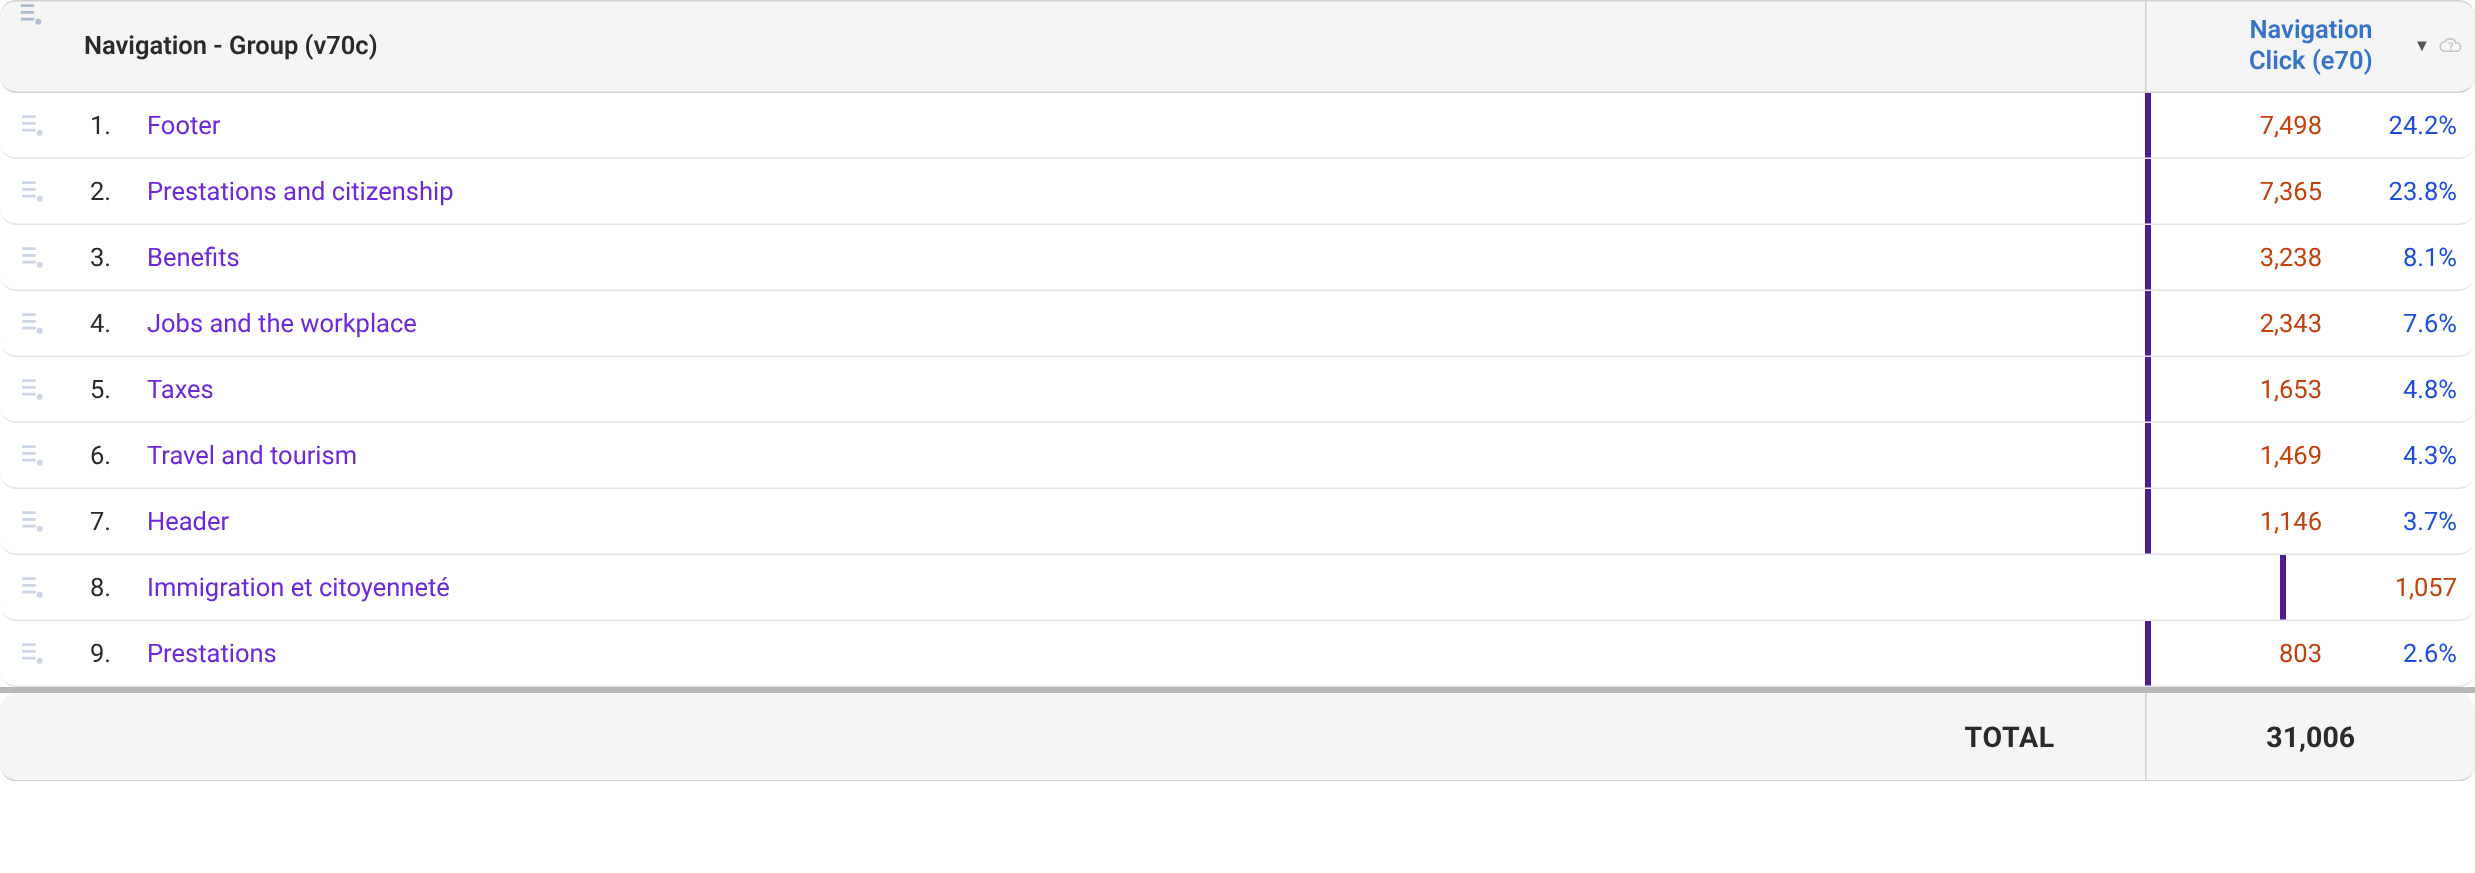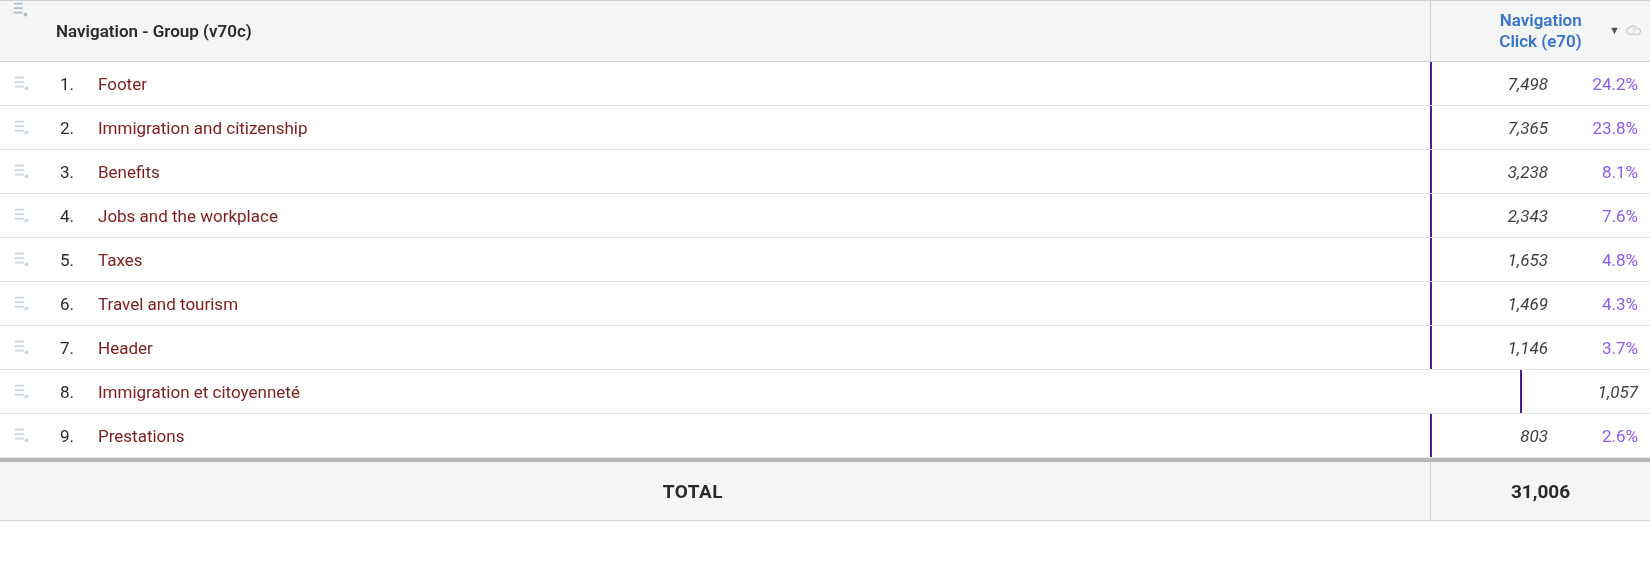--- a/index.html
+++ b/index.html
@@ -76,70 +76,70 @@
   }
   .rank-col {
     width: 42px;
     min-width: 42px;
     justify-content: flex-end;
     padding-right: 4px;
     color: #2a2a2a;
   }
   .dim-col {
     flex: 1;
-    color: #7f1d1d;
+    color: #6d28d9;
     padding-left: 12px;
   }
   .value-col {
     width: 130px;
     min-width: 130px;
     justify-content: flex-end;
-    border-left: 2px solid #4c1d95;
-    color: #404040;
-    font-style: italic;
+    border-left: 4px solid #4c1d95;
+    color: #c2410c;
   }
   .pct-col {
     width: 90px;
     min-width: 90px;
     justify-content: flex-end;
-    color: #8b5cf6;
+    color: #1d4ed8;
     padding-right: 18px;
   }
   .row-flex {
     display: flex;
     align-items: stretch;
+    border-radius: 11px;
   }
   .total-sep {
     height: 4px;
     background: #b8b8b8;
   }
   .total-row {
     background: #f5f5f5;
     border-bottom: 1px solid #d0d0d0;
   }
   .total-row .cell {
     height: 58px;
     display: flex;
     align-items: center;
     font-weight: 700;
     font-size: 19px;
     color: #2a2a2a;
-    justify-content: center;
   }
   .total-label-cell {
     flex: 1;
     justify-content: flex-end;
     padding-right: 44px;
     letter-spacing: .5px;
   }
   .total-value-cell {
     width: 220px;
     min-width: 220px;
     border-left: 1px solid #d0d0d0;
     justify-content: center;
+    margin-left: 16px;
   }
   .breakdown-icon {
     width: 18px;
     height: 18px;
     opacity: .45;
   }
   .breakdown-icon-light {
     opacity: .3;
   }
   .header-main {
@@ -194,21 +194,21 @@
         <div class="cell pct-col">24.2%</div>
       </div>
       <div class="row-flex data-row">
         <div class="cell icon-col">
           <svg class="breakdown-icon breakdown-icon-light" viewBox="0 0 20 20">
             <path d="M2 3 h10 M2 8 h10 M2 13 h10" stroke="#5a7aa8" stroke-width="2" fill="none"></path>
             <circle cx="15" cy="15" r="2.2" fill="#5a7aa8"></circle>
           </svg>
         </div>
         <div class="cell rank-col">2.</div>
-        <div class="cell dim-col">Immigration and citizenship</div>
+        <div class="cell dim-col">Prestations and citizenship</div>
         <div class="cell value-col">7,365</div>
         <div class="cell pct-col">23.8%</div>
       </div>
       <div class="row-flex data-row">
         <div class="cell icon-col">
           <svg class="breakdown-icon breakdown-icon-light" viewBox="0 0 20 20">
             <path d="M2 3 h10 M2 8 h10 M2 13 h10" stroke="#5a7aa8" stroke-width="2" fill="none"></path>
             <circle cx="15" cy="15" r="2.2" fill="#5a7aa8"></circle>
           </svg>
         </div>

